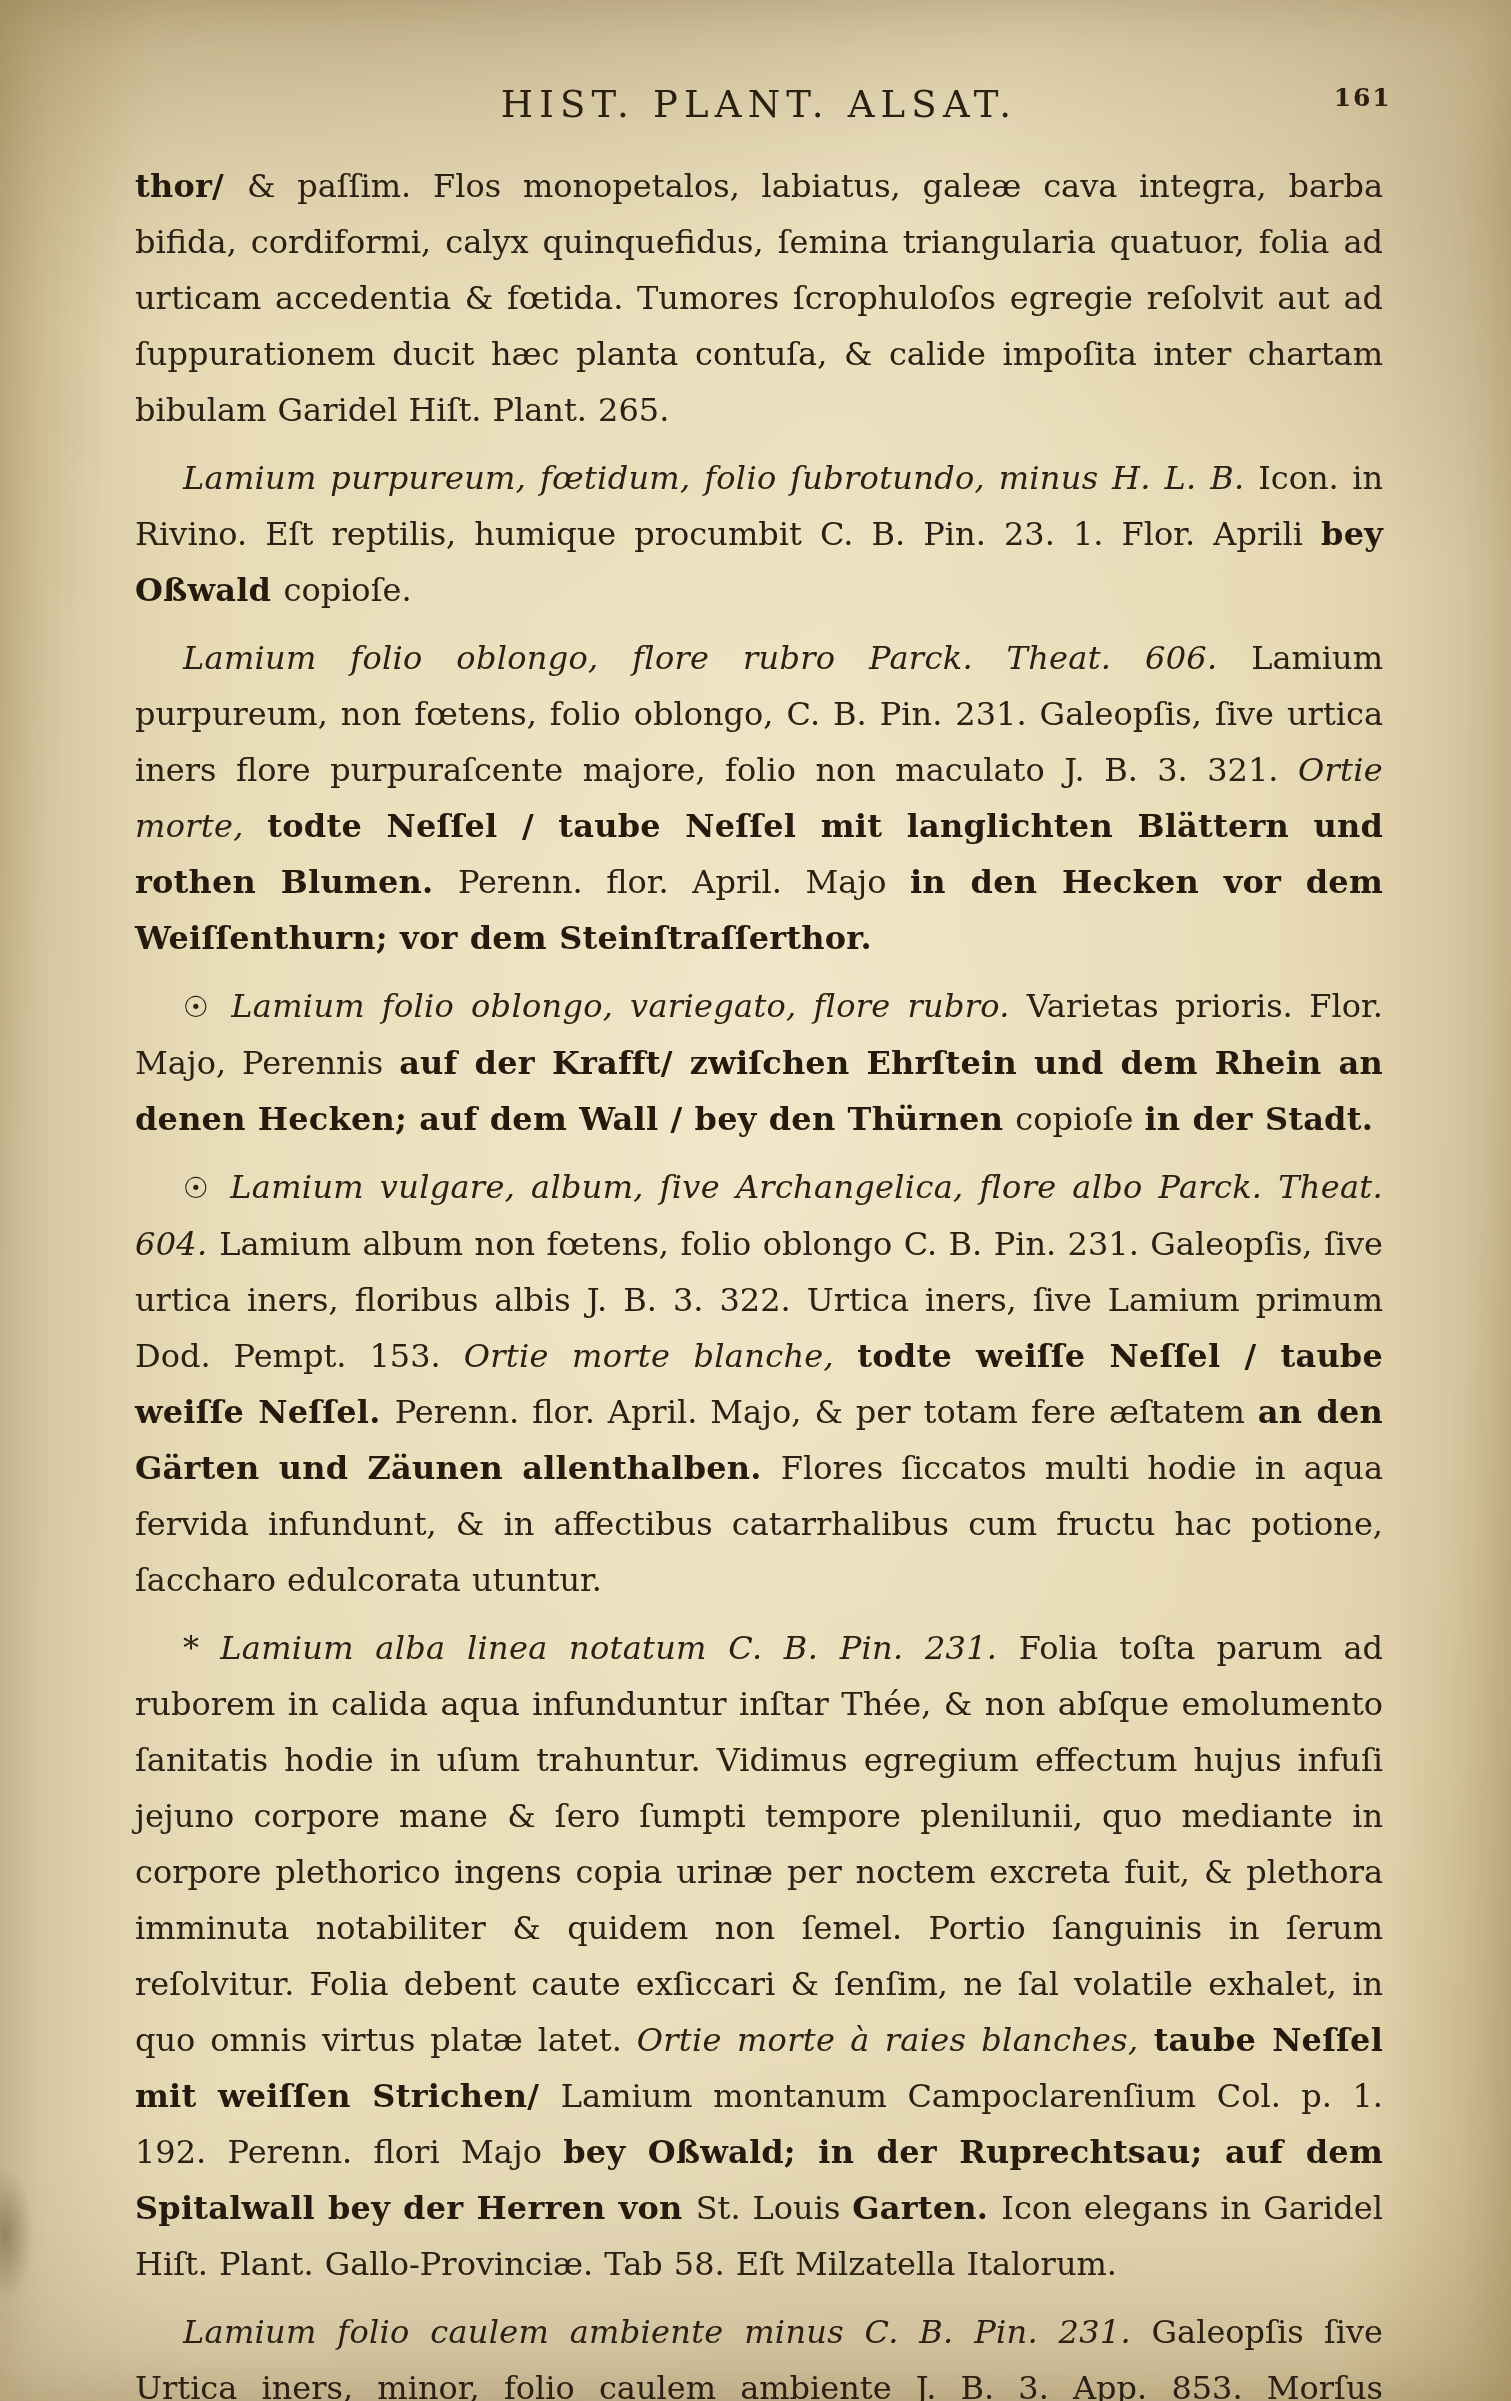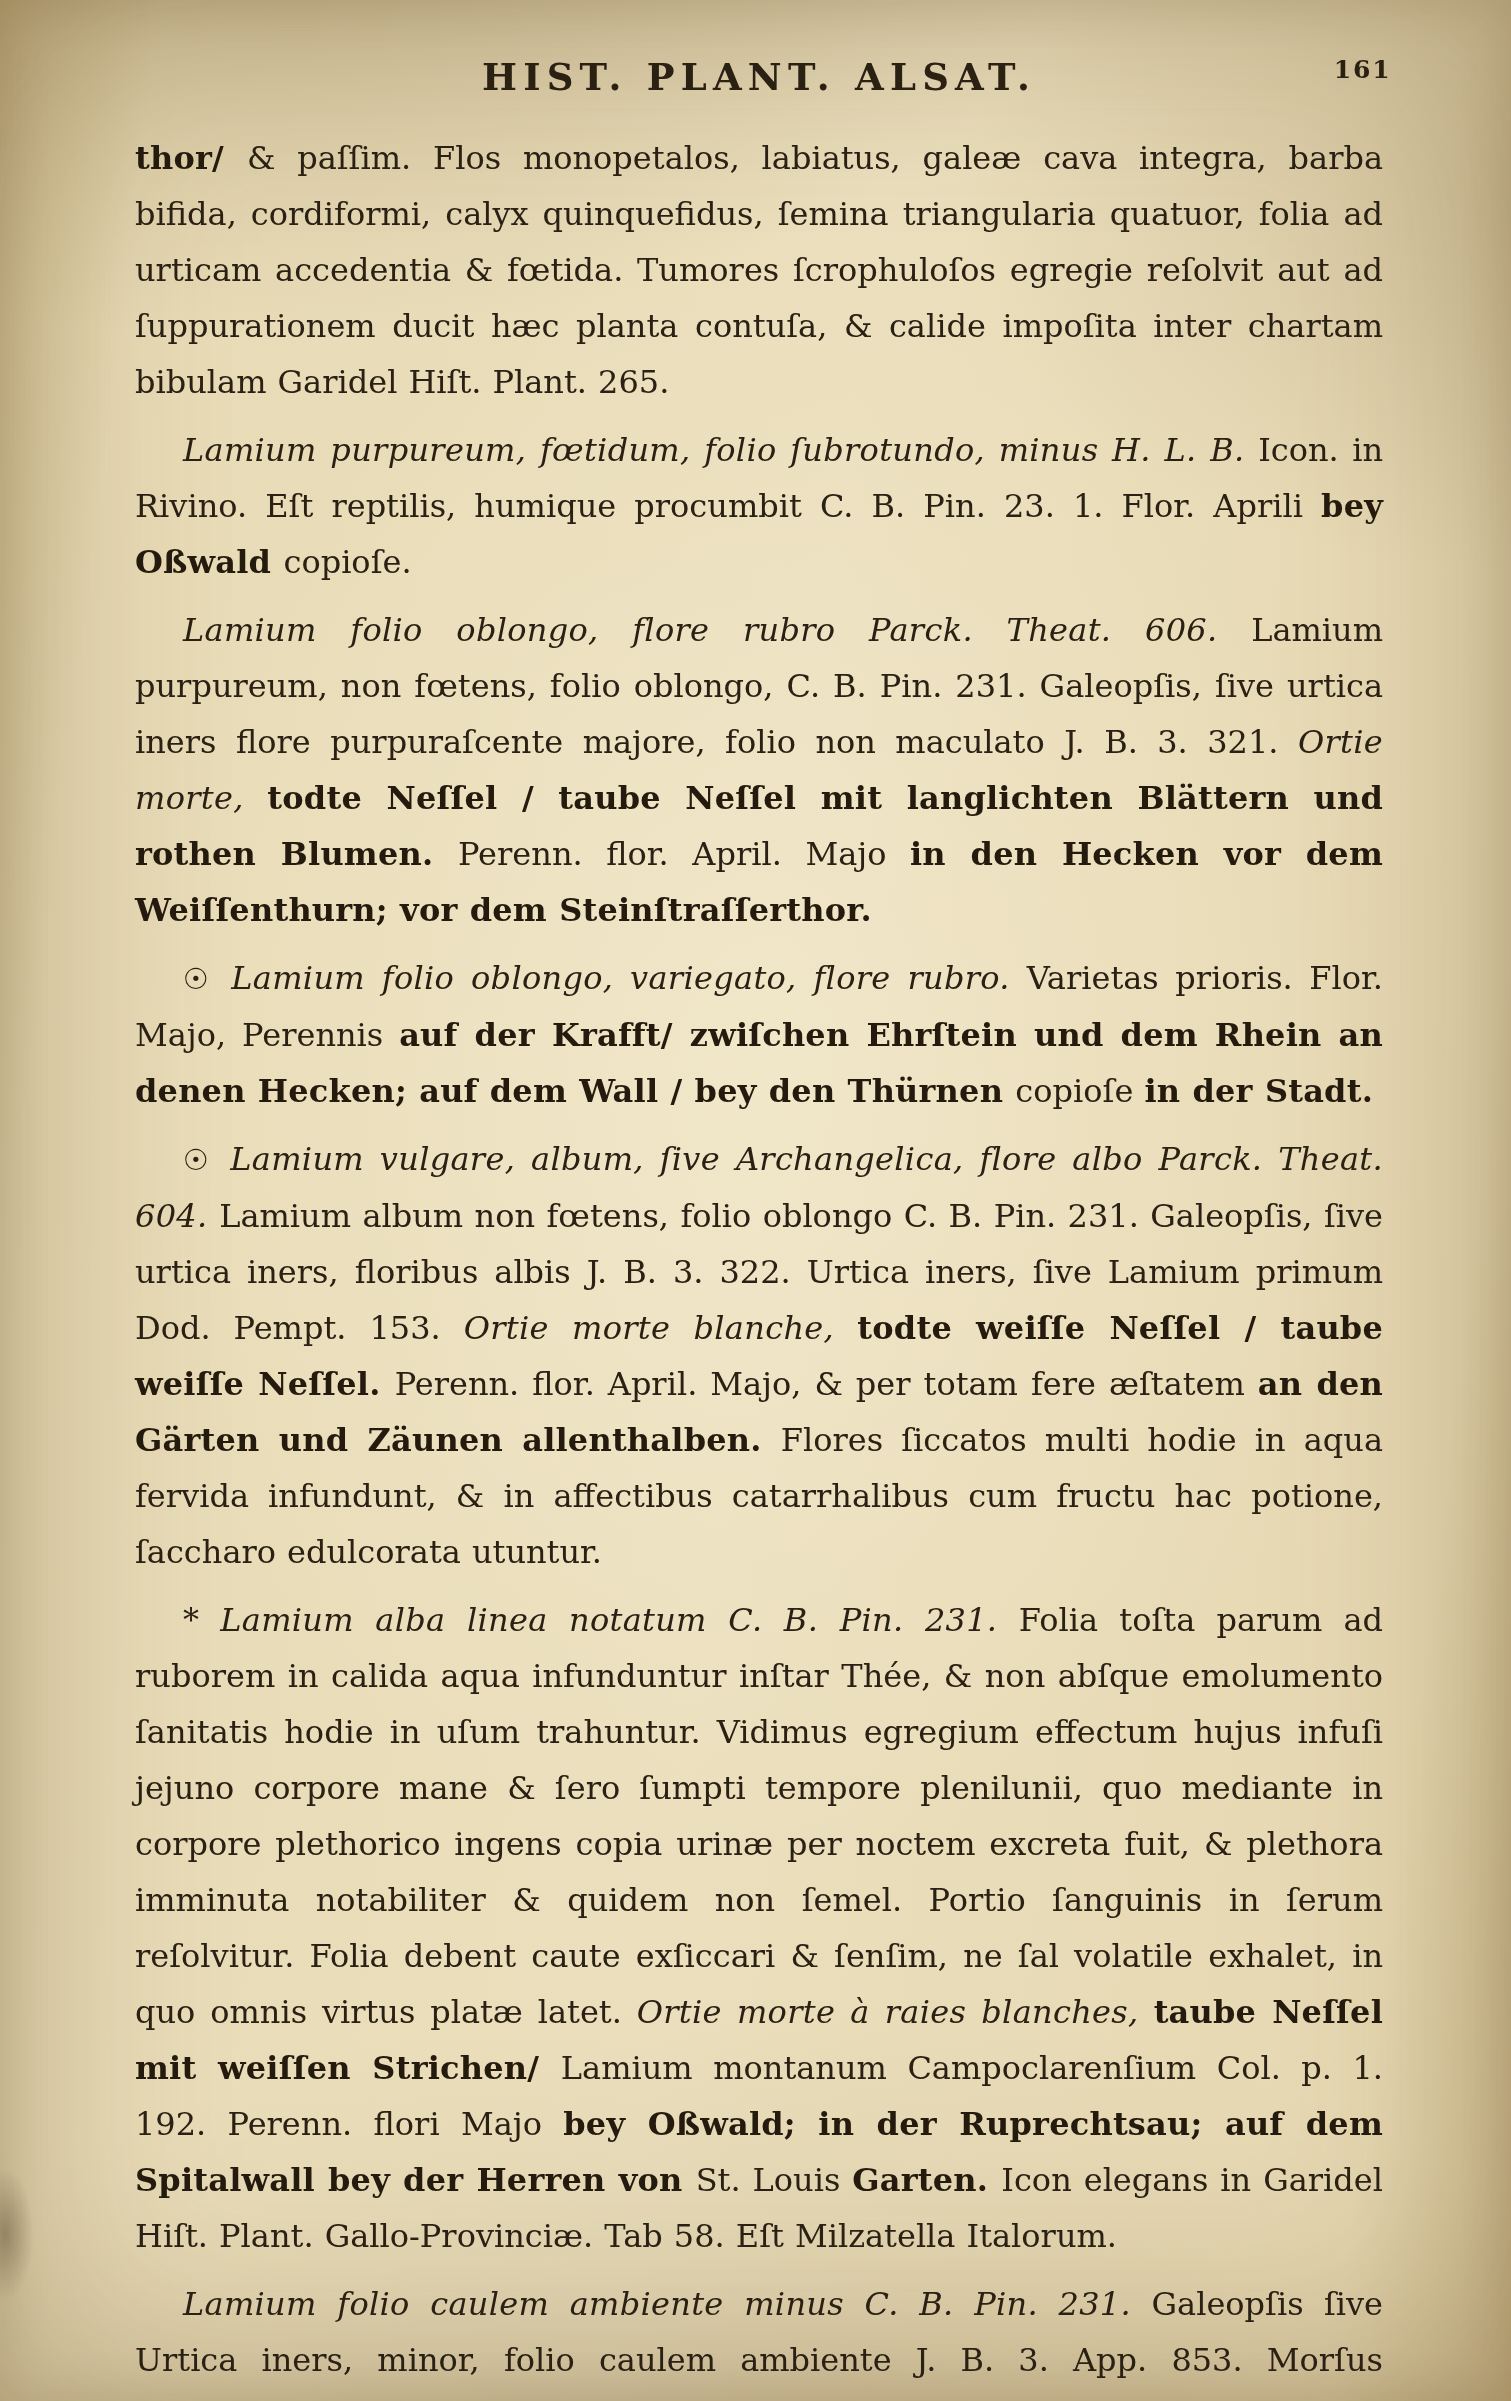--- a/index.html
+++ b/index.html
@@ -29,22 +29,23 @@
     right: 116px;
     top: 55px;
   }
 
   .header { position: relative; height: 52px; }
 
   .running-title {
     text-align: center;
     font-size: 37px;
     letter-spacing: 6.2px;
-    font-weight: 700;
+    font-weight: 400;
     color: #2b2113;
+    margin-top: 28px;
   }
 
   .page-number {
     position: absolute;
     right: 3.6px;
     top: 0;
     font-size: 25px;
     font-weight: bold;
     letter-spacing: 1.8px;
     color: #2b2113;

